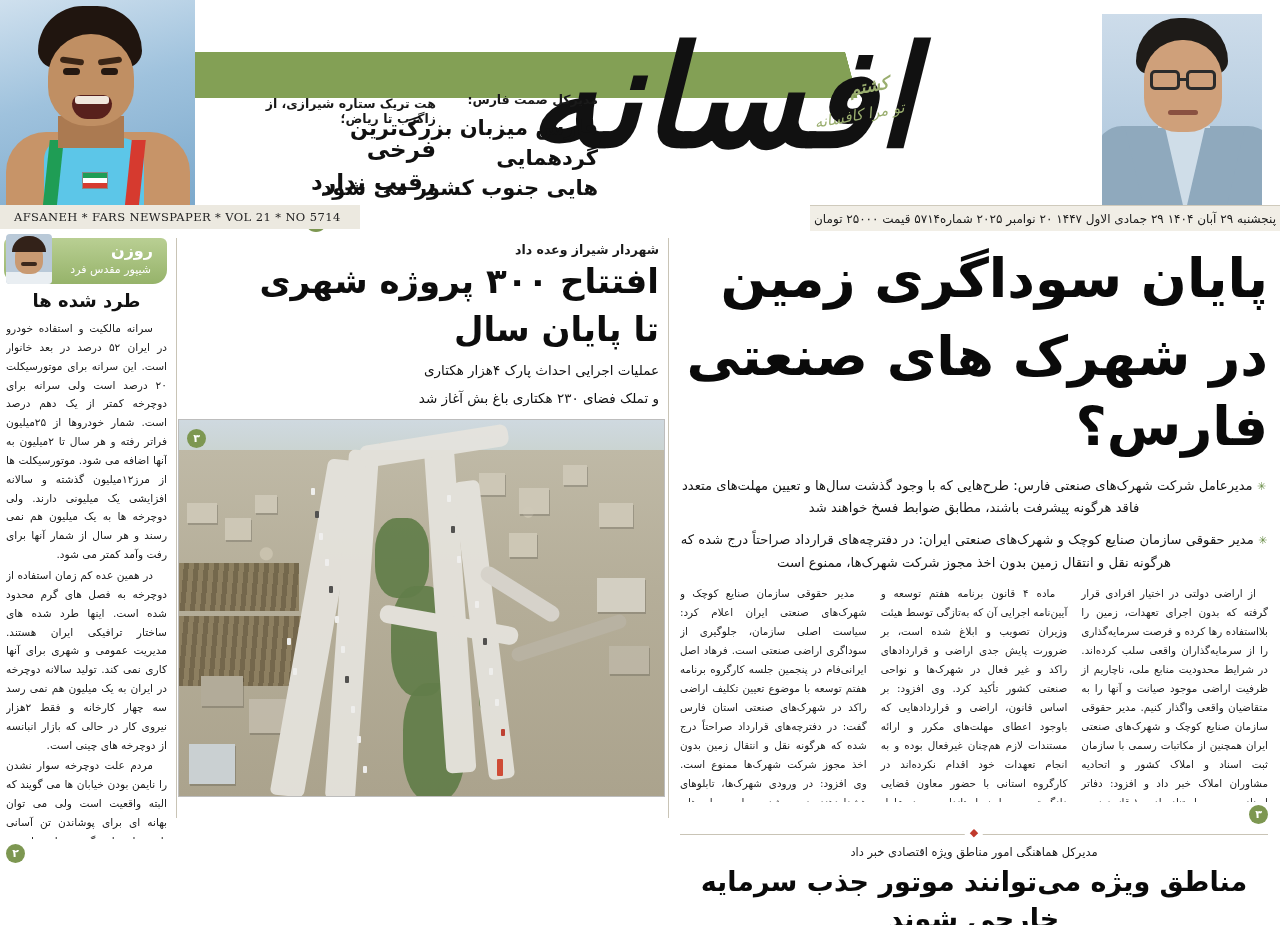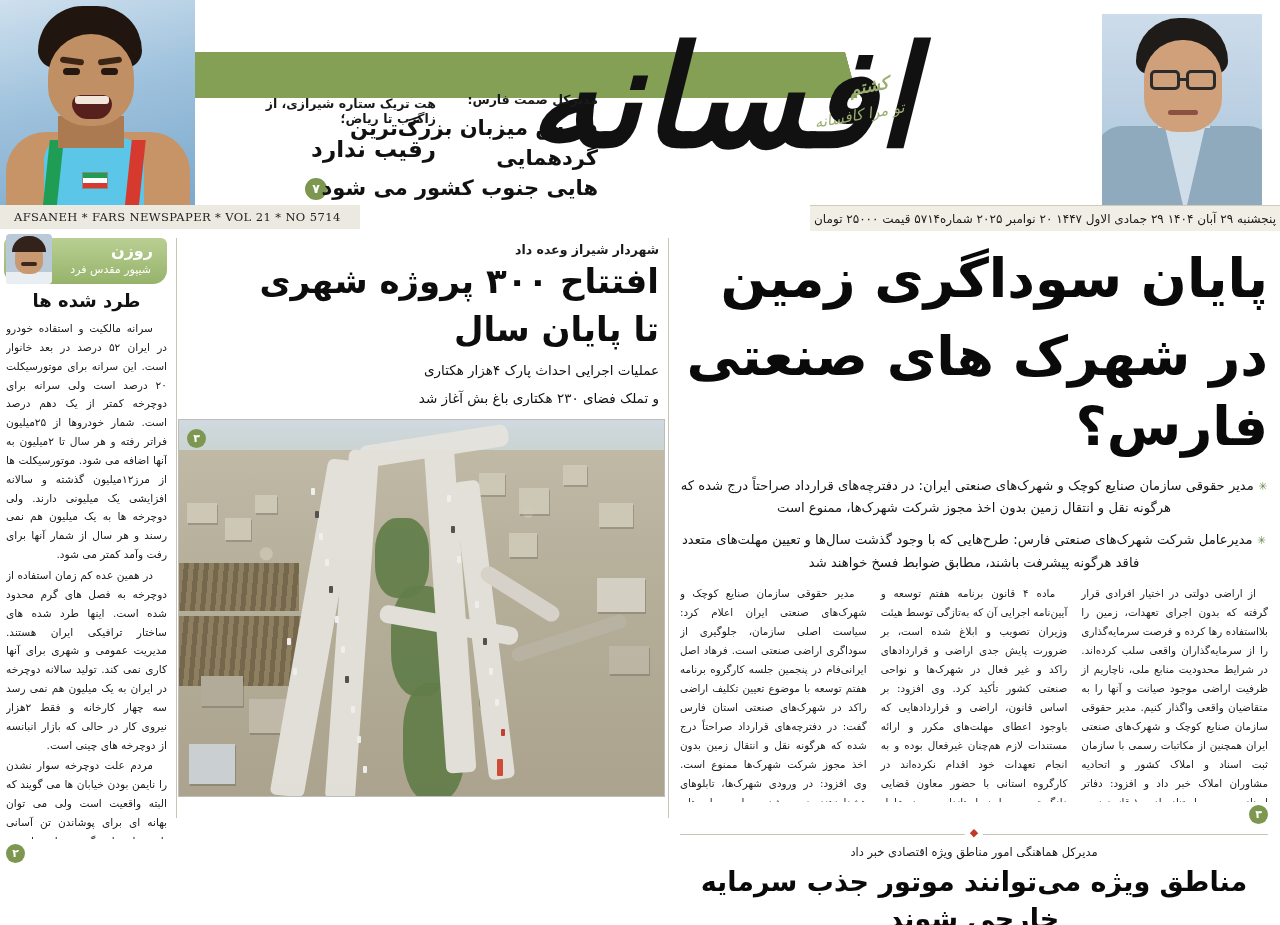--- a/index.html
+++ b/index.html
@@ -228,20 +228,21 @@
         <div class="ath-brow2"></div>
       <div class="ath-eye1"></div>
         <div class="ath-eye2"></div>
       <div class="ath-mouth"></div>
         <div class="ath-teeth"></div>
       <div class="ath-flag"></div>
     </div>
 
     <div class="teaser-left">
       <div class="teaser-kicker">هت تریک ستاره شیرازی، از زاگرب تا ریاض؛</div>
+      <div class="teaser-title">فرخی</div>
       <div class="teaser-title">رقیب ندارد</div>
       <div style="text-align:center;margin-top:12px;">
         <span class="pagebadge">۷</span>
       </div>
     </div>
 
     <div class="logo-wrap">
       <div class="logo-main">افسانه</div>
       <div class="logo-sub">کشتم</div>
       <div class="logo-sub2">تو مرا کافسانه</div>
@@ -375,25 +376,25 @@
       </div>
     </div>
 
     <div class="col-right">
       <div class="main-head">پایان سوداگری زمین</div>
       <div class="main-head l2">در شهرک های صنعتی فارس؟</div>
 
       <div class="bullets">
         <div class="bl">
           <span class="star">✳</span>
-          <span>مدیر حقوقی سازمان صنایع کوچک و شهرک‌های صنعتی ایران: در دفترچه‌های قرارداد صراحتاً درج شده که هرگونه نقل و انتقال زمین بدون اخذ مجوز شرکت شهرک‌ها، ممنوع است</span>
+          <span>مدیرعامل شرکت شهرک‌های صنعتی فارس: طرح‌هایی که با وجود گذشت سال‌ها و تعیین مهلت‌های متعدد فاقد هرگونه پیشرفت باشند، مطابق ضوابط فسخ خواهند شد</span>
         </div>
         <div class="bl">
           <span class="star">✳</span>
-          <span>مدیرعامل شرکت شهرک‌های صنعتی فارس: طرح‌هایی که با وجود گذشت سال‌ها و تعیین مهلت‌های متعدد فاقد هرگونه پیشرفت باشند، مطابق ضوابط فسخ خواهند شد</span>
+          <span>مدیر حقوقی سازمان صنایع کوچک و شهرک‌های صنعتی ایران: در دفترچه‌های قرارداد صراحتاً درج شده که هرگونه نقل و انتقال زمین بدون اخذ مجوز شرکت شهرک‌ها، ممنوع است</span>
         </div>
       </div>
 
       <div class="art-cols">
         <div class="art-col">
           <p>از اراضی دولتی در اختیار افرادی قرار گرفته که بدون اجرای تعهدات، زمین را بلااستفاده رها کرده و فرصت سرمایه‌گذاری را از سرمایه‌گذاران واقعی سلب کرده‌اند. در شرایط محدودیت منابع ملی، ناچاریم از ظرفیت اراضی موجود صیانت و آنها را به متقاضیان واقعی واگذار کنیم. مدیر حقوقی سازمان صنایع کوچک و شهرک‌های صنعتی ایران همچنین از مکاتبات رسمی با سازمان ثبت اسناد و املاک کشور و اتحادیه مشاوران املاک خبر داد و افزود: دفاتر اسناد رسمی به استناد ماده ۱۰ قانون نحوه واگذاری مالکیت و اداره امور شهرک‌های صنعتی مکلف شده‌اند از صدور هرگونه وکالتنامه یا مبایعه‌نامه مربوط به این اراضی بدون طی مراحل قانونی خودداری کنند.</p>
         </div>
         <div class="art-col">
           <p>ماده ۴ قانون برنامه هفتم توسعه و آیین‌نامه اجرایی آن که به‌تازگی توسط هیئت وزیران تصویب و ابلاغ شده است، بر ضرورت پایش جدی اراضی و قراردادهای راکد و غیر فعال در شهرک‌ها و نواحی صنعتی کشور تأکید کرد. وی افزود: بر اساس قانون، اراضی و قراردادهایی که باوجود اعطای مهلت‌های مکرر و ارائه مستندات لازم هم‌چنان غیرفعال بوده و به انجام تعهدات خود اقدام نکرده‌اند در کارگروه استانی با حضور معاون قضایی دادگستری، معاون استاندار و مدیرعامل شرکت استانی بررسی و تعیین تکلیف می‌شوند. اصل ایرانی‌فام در ادامه، هدف قانون‌گذار از وضع این قانون را فسخ قراردادهای راکد و آزادسازی اراضی معطل‌مانده عنوان کرد و افزود: سال‌هاست بخشی</p>
         </div>

